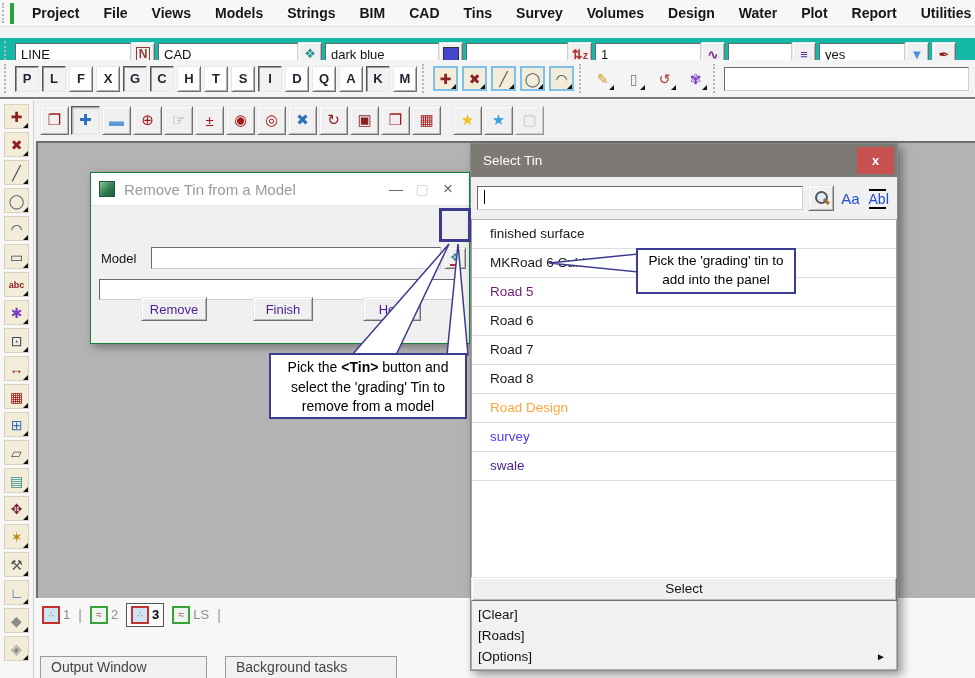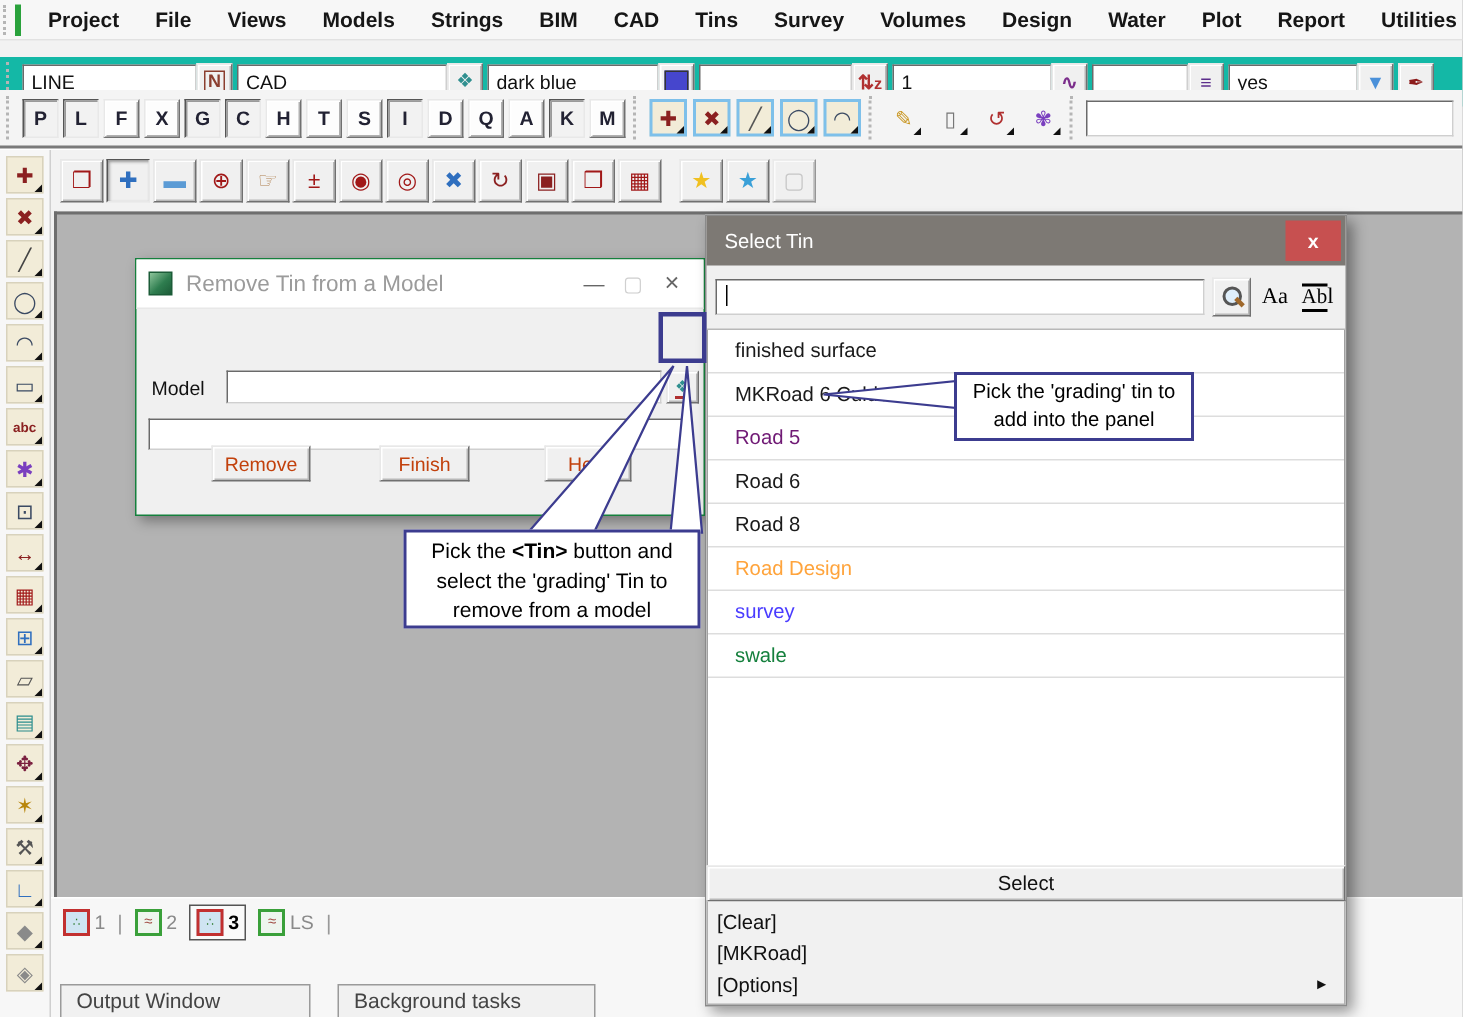--- a/index.html
+++ b/index.html
@@ -50,35 +50,35 @@
   
   #dialog { position:absolute; left:90px; top:172px; width:380px; height:172px; background:#f0f0f0; border:1px solid #15803d; box-shadow:3px 3px 8px rgba(0,0,0,.35); z-index:20; }
   #dialog .title { height:33px; background:#fff; display:flex; align-items:center; padding:0 8px; border-bottom:1px solid #e8e8e8; }
   .cube { width:16px; height:16px; margin-right:9px; background:linear-gradient(135deg,#8cc49a 0%,#2e7d4f 55%,#1c5c38 100%); border:1px solid #1c5c38; }
   #dialog .title .txt { flex:1; color:#9b9b9b; font-size:15px; }
   .winctl { width:26px; text-align:center; color:#666; font-size:14px; cursor:pointer; }
   .winctl.max { color:#d0d0d0; }
   .drow { position:absolute; display:flex; align-items:center; }
   .dlabel { font-size:13px; color:#111; }
   .pickbtn { width:22px; height:22px; display:flex; align-items:center; justify-content:center; font-size:13px; cursor:pointer; }
-  .dbtn { height:24px; padding:0 10px; font-size:13px; color:#c2410c; display:flex; align-items:center; justify-content:center; cursor:pointer; }
+  .dbtn { height:24px; padding:0 10px; font-size:13px; color:#4c1d95; display:flex; align-items:center; justify-content:center; cursor:pointer; }
 
   #tin-highlight { position:absolute; left:439px; top:208px; width:32px; height:34px; border:3px solid #3c3c8f; z-index:56; pointer-events:none; }
 
   
   #panel { position:absolute; left:470px; top:143px; width:428px; background:#f0f0f0; border:1px solid #8a8a8a; box-shadow:4px 4px 9px rgba(0,0,0,.4); z-index:30; }
   #panel .ptitle { height:33px; background:#7d7974; color:#fff; display:flex; align-items:center; padding-left:12px; font-size:13.5px; }
   #panel .pclose { margin-left:auto; width:37px; height:27px; margin-right:3px; margin-top:0; background:#c75050; color:#fff; font-weight:bold; font-size:13px; display:flex; align-items:center; justify-content:center; cursor:pointer; }
   #panel .psearch { height:43px; display:flex; align-items:center; padding:0 6px; gap:5px; border-bottom:1px solid #b8b8b8; }
   #psearch-input { flex:1; height:24px; }
   .caret { display:inline-block; width:1px; height:14px; background:#000; margin-left:1px; vertical-align:middle; }
   .mag { width:26px; height:26px; position:relative; cursor:pointer; }
   .mag::before { content:""; position:absolute; left:6px; top:5px; width:9px; height:9px; border:2px solid #555; border-radius:50%; background:#dfeefa; }
   .mag::after { content:""; position:absolute; left:14px; top:14px; width:7px; height:2.5px; background:#a0692c; transform:rotate(45deg); }
-  .flatbtn { font-size:15px; color:#000000; cursor:pointer; padding:0 2px;font-family:Liberation Serif, serif; }
+  .flatbtn { font-size:15px; color:#1d4ed8; cursor:pointer; padding:0 2px; }
   .abword { border-top:2px solid #000; border-bottom:2px solid #000; font-size:14px; }
   .plist { background:#fff; border-left:1px solid #a0a0a0; border-right:1px solid #a0a0a0; height:357px; overflow:hidden; }
   .p-item { height:29px; line-height:28px; padding-left:18px; border-bottom:1px solid #ddd; font-size:13.5px; cursor:pointer; }
   .pselect { height:24px; margin:0; text-align:center; line-height:21px; font-size:13.5px; cursor:pointer; }
   .pmenu { background:#f1f1f1; border:1px solid #b0b0b0; border-top:none; padding:3px 0 2px 0; }
   .pmenu .mrow { height:21px; line-height:21px; padding-left:6px; font-size:13.5px; display:flex; cursor:pointer; }
   .mrow .arrow { margin-left:auto; margin-right:10px; font-size:10px; }
 
   
   #svg-overlay { position:absolute; left:0; top:0; width:975px; height:678px; z-index:50; pointer-events:none; }
@@ -395,29 +395,30 @@
     <span class="mag raised"><span></span></span>
     <span class="flatbtn">Aa</span>
     <span class="flatbtn"><span class="abword">Ab</span>l</span>
   </div>
   <div class="plist">
 
   <div class="p-item" style="color: rgb(26, 26, 26);">finished surface</div>
       <div class="p-item" style="color: rgb(26, 26, 26);">MKRoad 6 Culdesac</div>
       <div class="p-item" style="color: #701a75;">Road 5</div>
       <div class="p-item" style="color: rgb(26, 26, 26);">Road 6</div>
+      <div class="p-item" style="color: rgb(26, 26, 26);">Road 7</div>
       <div class="p-item" style="color: rgb(26, 26, 26);">Road 8</div>
       <div class="p-item" style="color: rgb(255, 164, 60);">Road Design</div>
       <div class="p-item" style="color: rgb(74, 60, 255);">survey</div>
-      <div class="p-item" style="color: #15803d;">swale</div>
+      <div class="p-item" style="color: #4c1d95;">swale</div>
     </div>
   <div class="pselect raised">Select</div>
   <div class="pmenu">
     <div class="mrow">[Clear]</div>
-    <div class="mrow">[MKRoad]</div>
+    <div class="mrow">[Roads]</div>
     <div class="mrow">
         <span>[Options]</span>
         <span class="arrow">►</span>
       </div>
   </div>
 </div>
 
 <svg id="svg-overlay">
   <polygon points="638,254 638,272 549,263" fill="#ffffff" stroke="#3c3c8f" stroke-width="1.5"></polygon>
   <polygon points="352,355 396,355 449,244" fill="#ffffff" stroke="#3c3c8f" stroke-width="1.5"></polygon>

